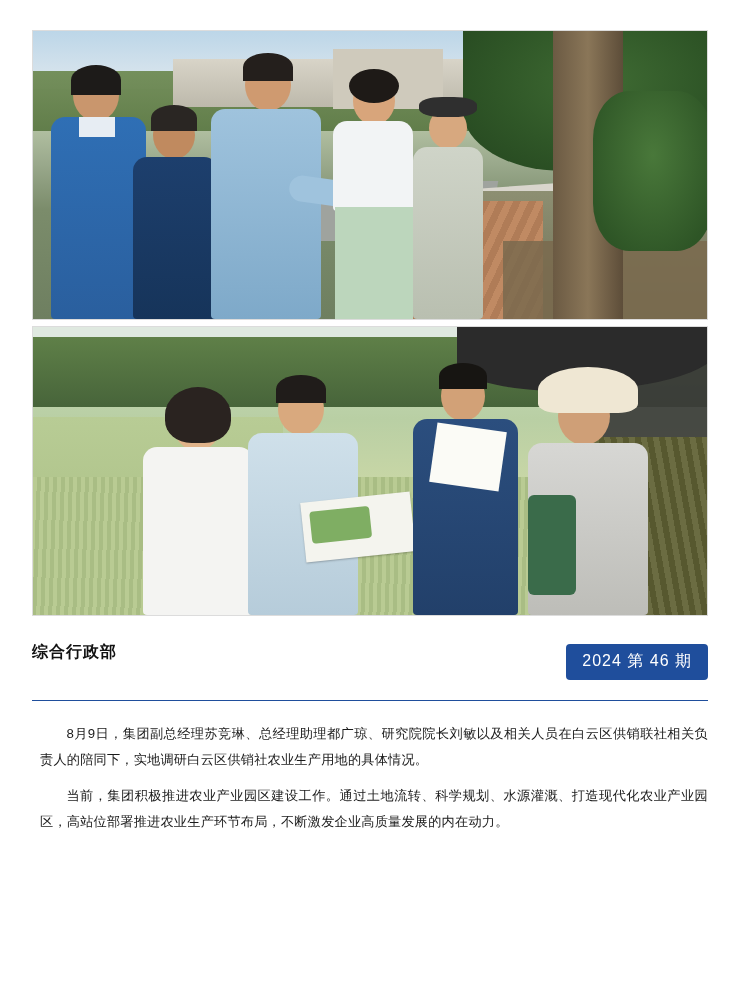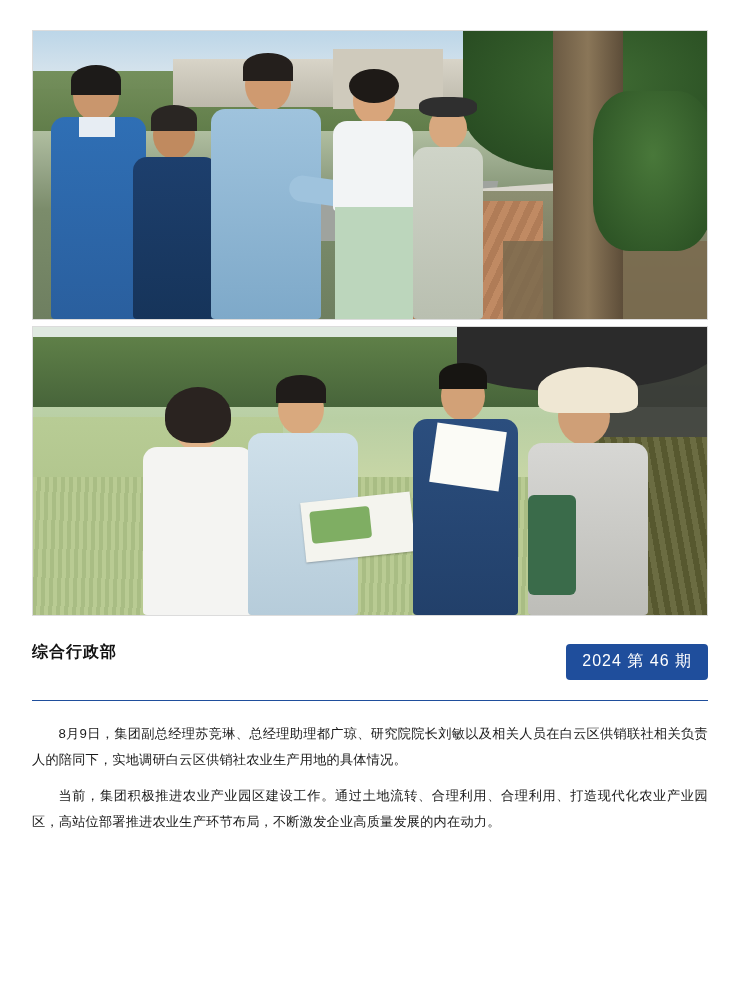--- a/index.html
+++ b/index.html
@@ -121,21 +121,21 @@
     background: #1a1a1a;
     flex: 0 0 auto;
     margin-left: 2px;
   }
   .para {
     font-size: 13.2px;
     line-height: 2.0;
     color: #1a1a1a;
     text-indent: 2em;
     text-align: justify;
-    margin: 9px 0 0 0;
+    margin: 9px 0 0 8px;
     letter-spacing: .2px;
   }
   .para.first { margin-top: 14px; }
 </style>
 </head>
 <body>
 
 <div class="page">
 
   <div class="photo photo-1">
@@ -230,16 +230,16 @@
   </div>
 
   <div class="meta-row">
     <div class="dept-name">综合行政部</div>
     <div class="issue-badge">2024  第 46 期</div>
   </div>
   <div class="rule"></div>
 
   <div class="article">
     <p class="para first">8月9日，集团副总经理苏竞琳、总经理助理都广琼、研究院院长刘敏以及相关人员在白云区供销联社相关负责人的陪同下，实地调研白云区供销社农业生产用地的具体情况。</p>
-    <p class="para">当前，集团积极推进农业产业园区建设工作。通过土地流转、合理利用、合理利用、打造现代化农业产业园区，高站位部署推进农业生产环节布局，不断激发企业高质量发展的内在动力。</p>
+    <p class="para">当前，集团积极推进农业产业园区建设工作。通过土地流转、科学规划、水源灌溉、打造现代化农业产业园区，高站位部署推进农业生产环节布局，不断激发企业高质量发展的内在动力。</p>
   </div>
 
 </div>
 
 </body></html>

